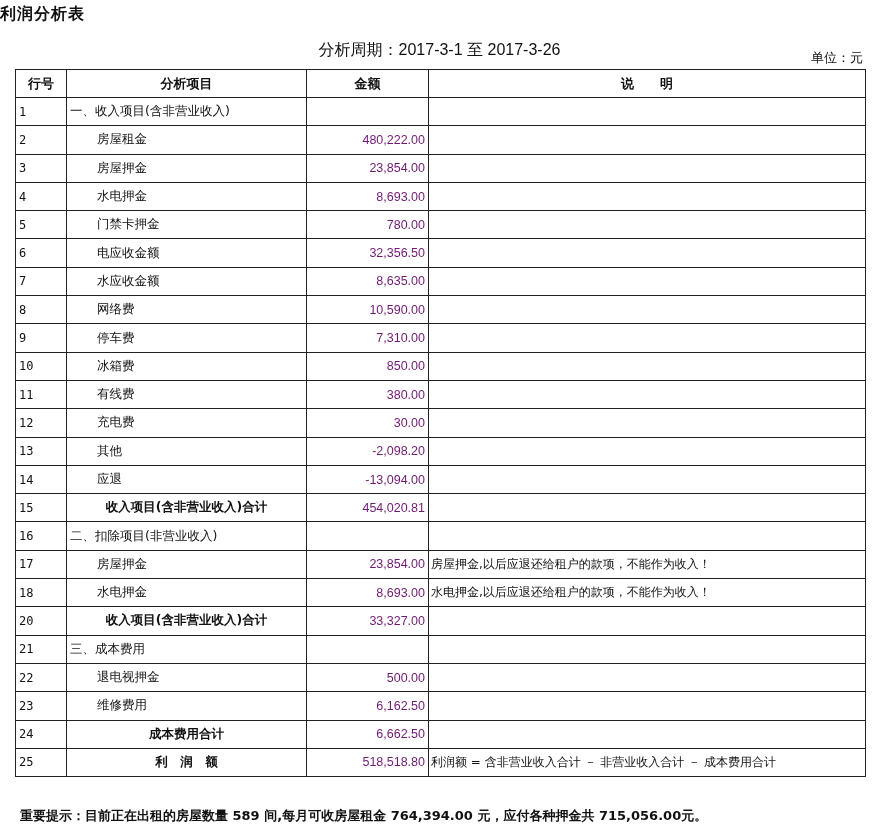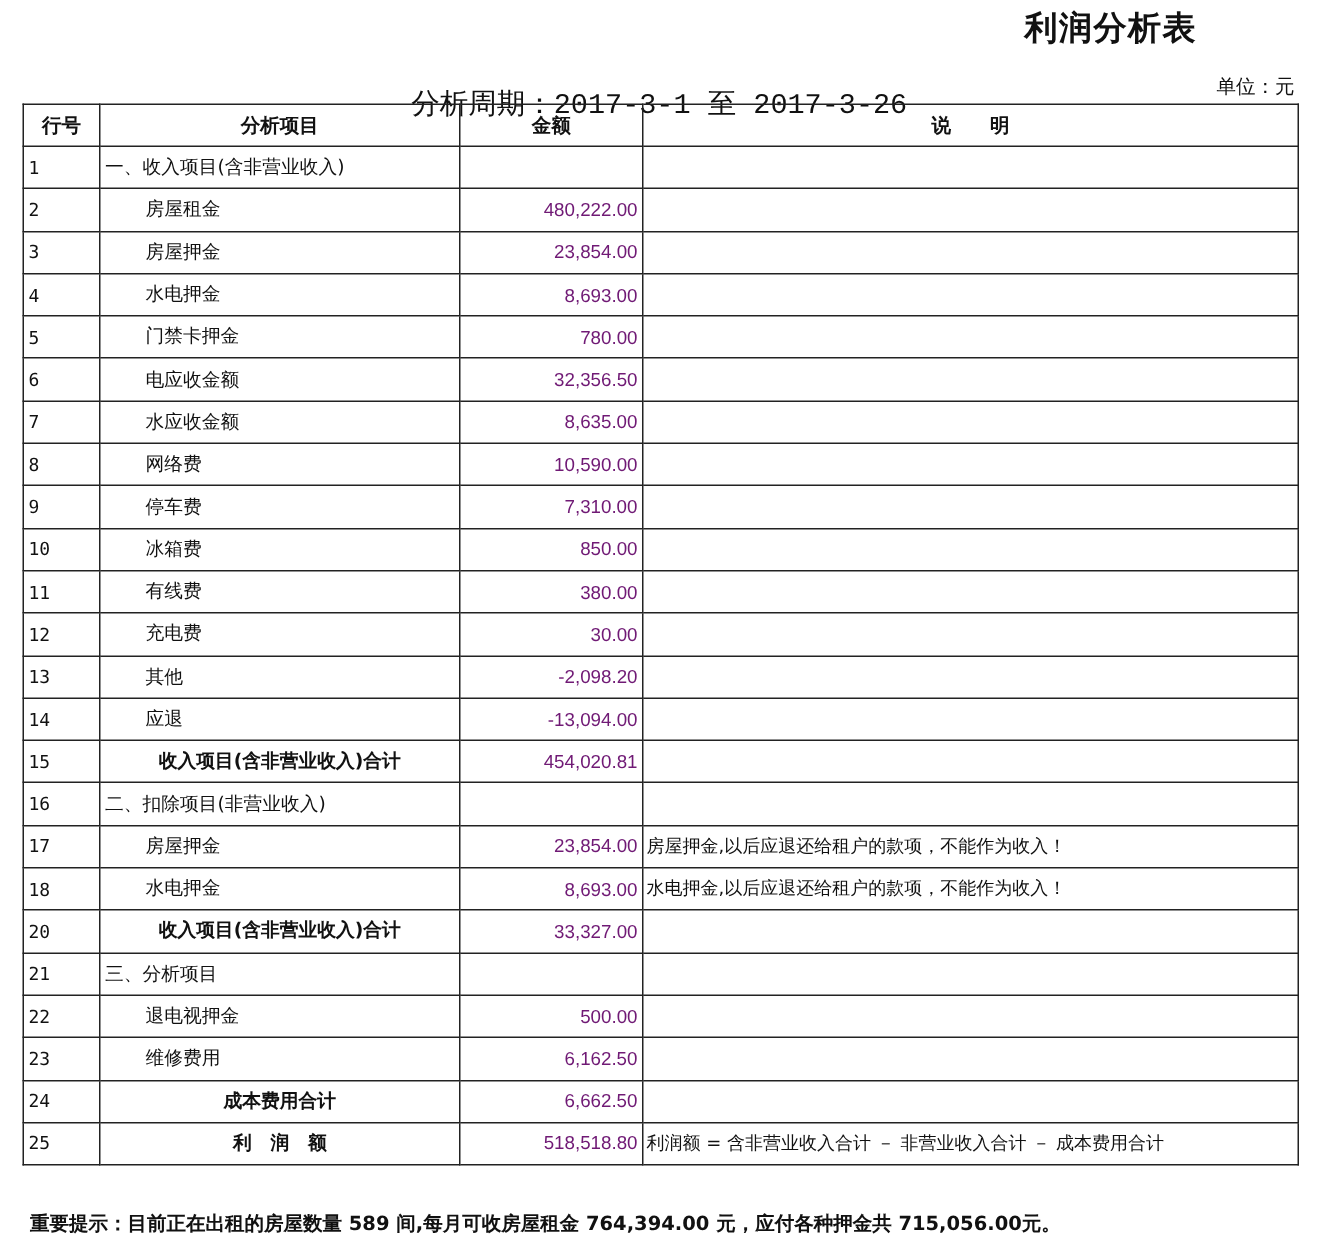--- a/index.html
+++ b/index.html
@@ -1,21 +1,21 @@
 <!DOCTYPE html>
 <html><head>
 <meta charset="utf-8">
 <style>
   html, body { margin:0; padding:0; background:#ffffff; }
   body { width:879px; height:830px; position:relative; overflow:hidden;
          font-family:"DejaVu Serif","Liberation Serif",serif; color:#111; }
-  .title { position:absolute; left:0; width:798px; top:4px; text-align:right;
-           font-size:22px; font-weight:bold; font-family:"DejaVu Sans","Liberation Sans",sans-serif; letter-spacing:1px; }
-  .period { position:absolute; left:0; width:879px; top:56px; text-align:center; font-size:19px;
-            font-family:Liberation Mono, monospace; }
+  .title { position:absolute; left:0; width:798px; top:4px; text-align:left;
+           font-size:16px; font-weight:bold; font-family:"DejaVu Sans","Liberation Sans",sans-serif; letter-spacing:1px; }
+  .period { position:absolute; left:0; width:879px; top:40px; text-align:center; font-size:16px;
+            font-family:Liberation Sans, sans-serif; }
   .unit { position:absolute; right:16px; top:49px; font-size:13px; font-family:"DejaVu Sans","Liberation Sans",sans-serif; }
   table { position:absolute; left:15px; top:69px; border-collapse:collapse; table-layout:fixed; width:850px; }
   th, td { border:1px solid #222; height:27.3px; padding:0 3px; font-size:12.5px; white-space:nowrap; overflow:hidden; }
   th { height:27px; font-weight:bold; font-family:"DejaVu Sans","Liberation Sans",sans-serif; font-size:13px; text-align:center;margin-top:41px; }
   td.no { font-family:"DejaVu Sans Mono","Liberation Mono",monospace; font-size:12px; }
   td.item { font-family:"DejaVu Sans","Liberation Sans",sans-serif; }
   td.item.indent { padding-left:30px; }
   td.item.subtotal { text-align:center; font-weight:bold;margin-top:45px; }
   td.amt { text-align:right; font-family:Liberation Sans, sans-serif; color:#701a75; }
   td.note { font-family:"DejaVu Sans","Liberation Sans",sans-serif; font-size:12px; padding-left:2px; }
@@ -154,21 +154,21 @@
         <td class="note">水电押金,以后应退还给租户的款项，不能作为收入！</td>
       </tr>
       <tr>
         <td class="no">20</td>
         <td class="item subtotal">收入项目(含非营业收入)合计</td>
         <td class="amt">33,327.00</td>
         <td class="note"></td>
       </tr>
       <tr>
         <td class="no">21</td>
-        <td class="item ">三、分析项目</td>
+        <td class="item ">三、成本费用</td>
         <td class="amt"></td>
         <td class="note"></td>
       </tr>
       <tr>
         <td class="no">22</td>
         <td class="item indent">退电视押金</td>
         <td class="amt">500.00</td>
         <td class="note"></td>
       </tr>
       <tr>

